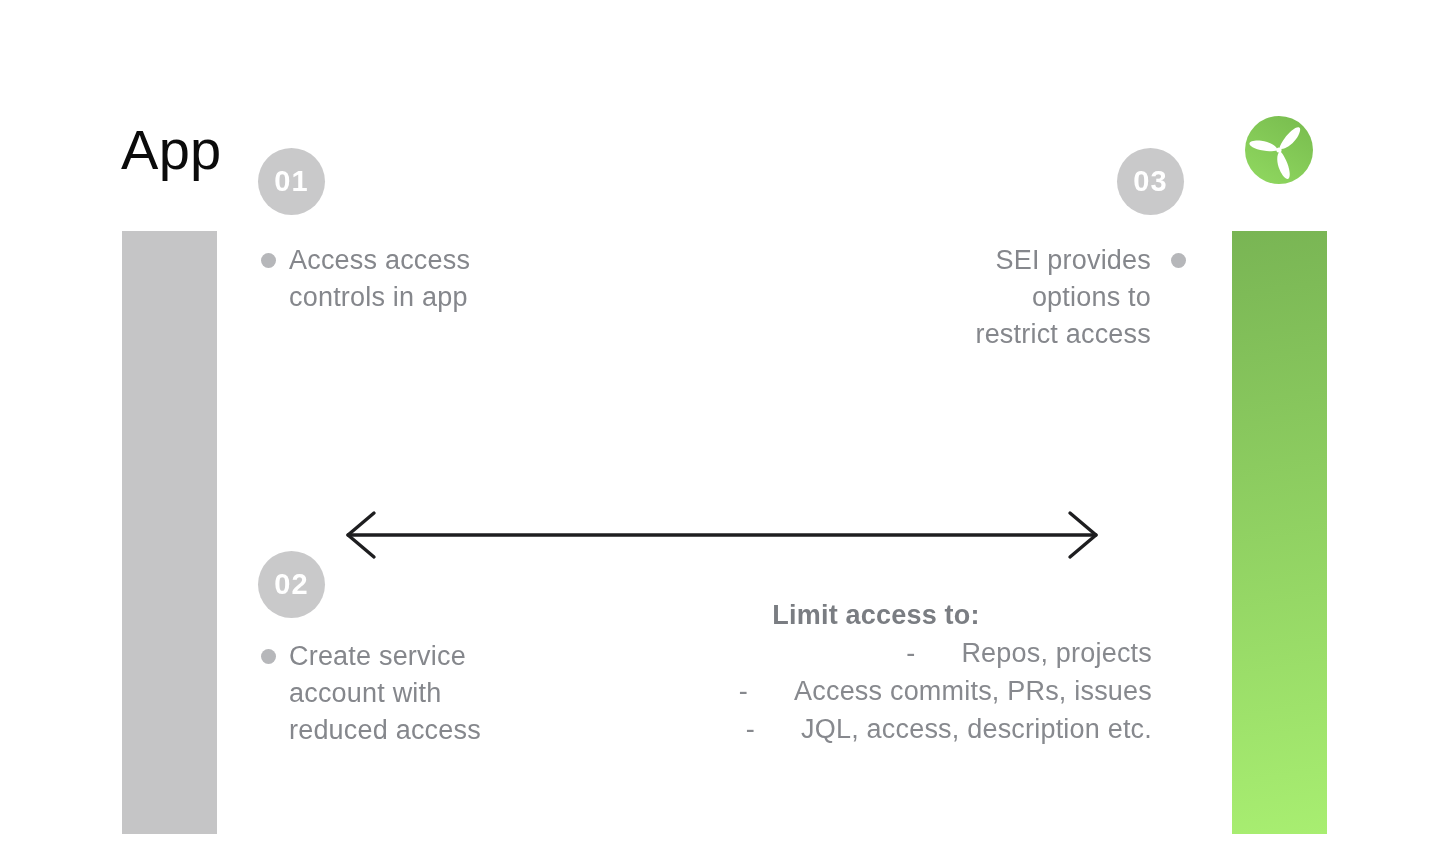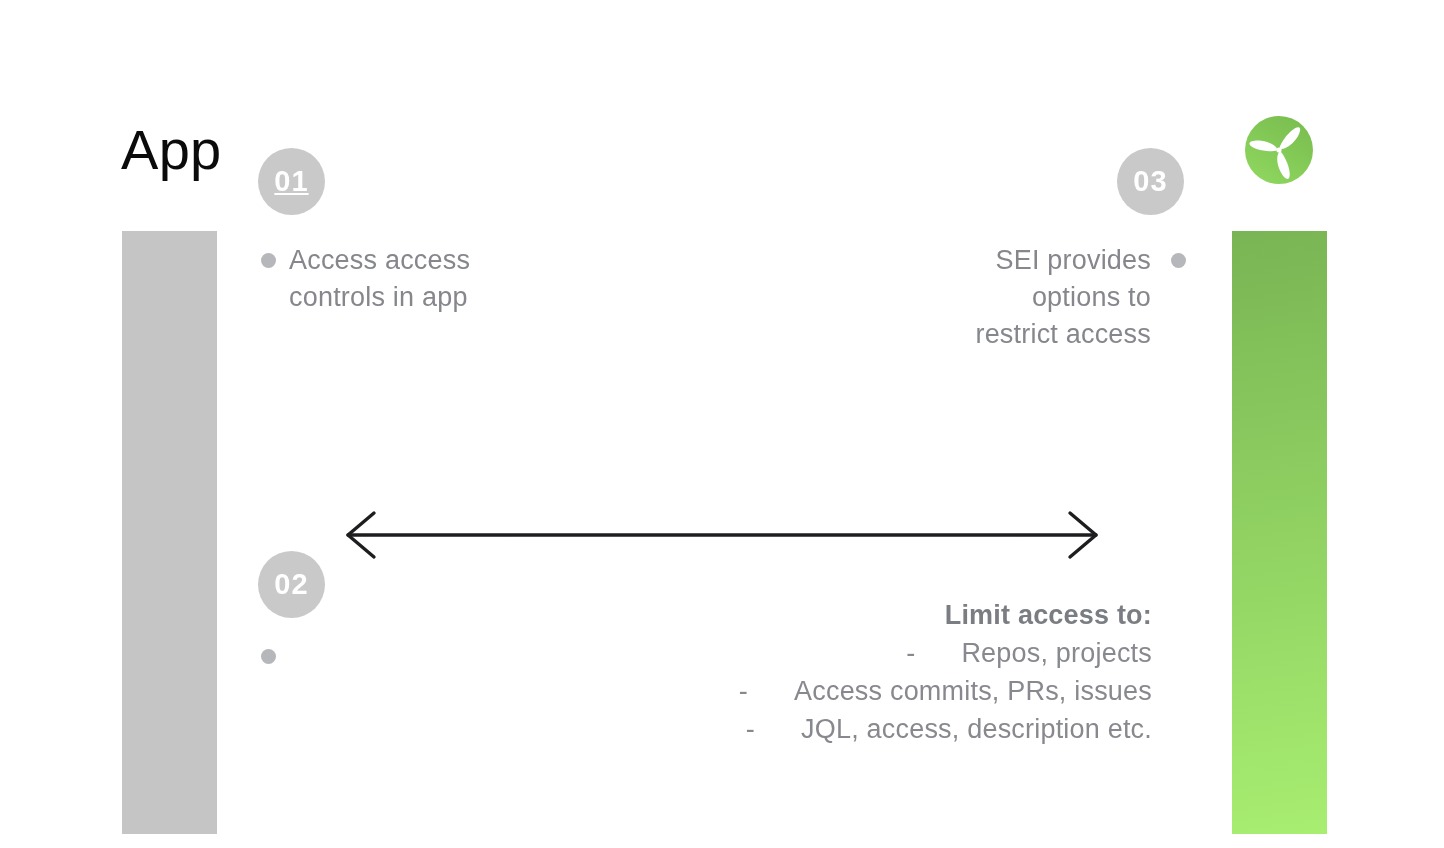--- a/index.html
+++ b/index.html
@@ -30,21 +30,21 @@
     background:linear-gradient(171deg,#79b554 0%,#a8ee71 100%);
   }
 
   
   .step-circle{
     width:67px;height:67px;border-radius:50%;
     background:#c9c9ca;
     display:flex;align-items:center;justify-content:center;
     color:#ffffff;font-weight:bold;font-size:29px;letter-spacing:1px;
   }
-  .circle-01{left:258px;top:148px;text-decoration:underline;}
+  .circle-01{left:258px;top:148px;}
   .circle-02{left:258px;top:551px;}
   .circle-03{left:1117px;top:148px;}
 
   
   .note-row{display:flex;}
   .dot{
     width:15px;height:15px;border-radius:50%;
     background:#b6b7ba;flex:none;margin-top:11px;
   }
   .note-text{
@@ -59,21 +59,21 @@
   .note-3 .note-text{width:220px;text-align:right;}
   .note-3 .dot{margin-left:20px;}
 
   
   .arrow-wrap{left:340px;top:509px;width:764px;height:52px;}
 
   
   .limit-block{left:600px;top:596px;width:552px;}
   .limit-title{
     font-size:27px;line-height:38px;font-weight:bold;
-    color:#7a7d82;text-align:right;letter-spacing:.2px;
+    color:#7a7d82;text-align:center;letter-spacing:.2px;
   }
   .limit-item{
     display:flex;justify-content:flex-end;
     font-size:27px;line-height:38px;letter-spacing:.2px;
     color:#87898e;
   }
   .limit-item .dash{margin-right:46px;}
 
   
   .logo-wrap{left:1245px;top:116px;width:68px;height:68px;}
@@ -117,20 +117,23 @@
 </div>
 
 <div class="abs note-row note-1">
   <span class="dot"></span>
   <span class="note-text">Access access
 controls in app</span>
 </div>
 
 <div class="abs note-row note-2">
   <span class="dot"></span>
+  <span class="note-text">Create service
+account with
+reduced access</span>
 </div>
 
 <div class="abs note-row note-3">
   <span class="note-text">SEI provides
 options to
 restrict access</span>
   <span class="dot"></span>
 </div>
 
 <div class="abs arrow-wrap">

